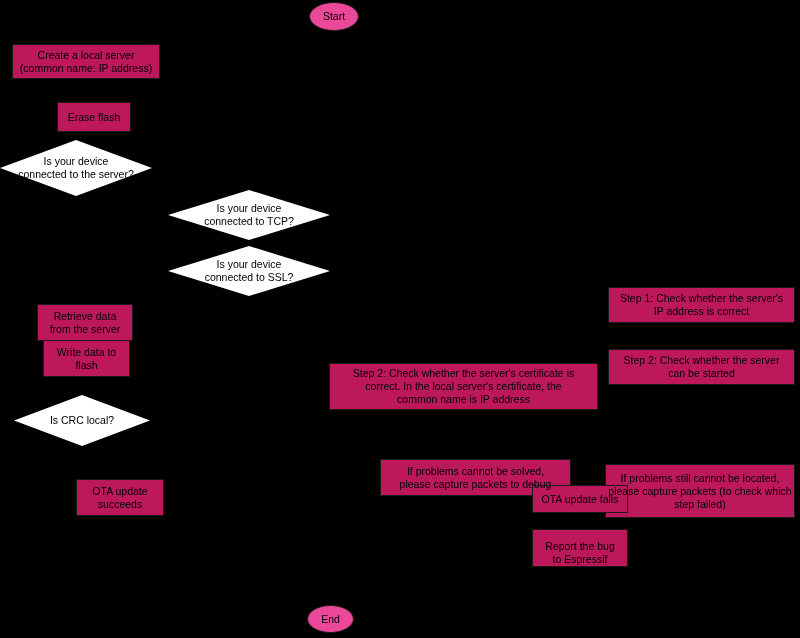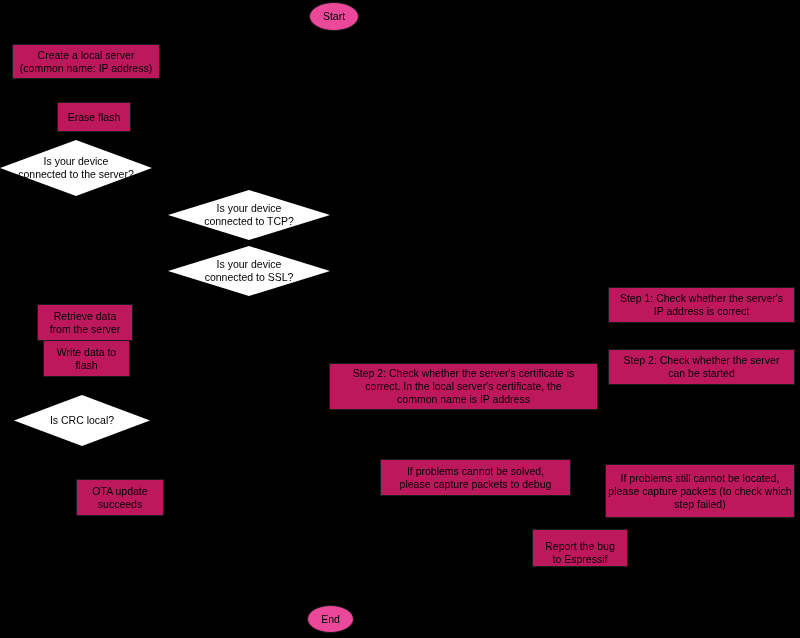--- a/index.html
+++ b/index.html
@@ -124,20 +124,23 @@
     <span class="label">If problems still cannot be located,
 please capture packets (to check which
 step failed)</span>
   </div>
 
   <div class="node rect" style="left:40px; top:479px; width:86px; height:35px;margin-left:36px;">
     <span class="label">OTA update
 succeeds</span>
   </div>
 
+  <div class="node rect" style="left:532px; top:485px; width:94px; height:26px;">
+    <span class="label">OTA update fails</span>
+  </div>
 
   <div class="node rect" style="left:532px; top:529px; width:94px; height:36px;align-items:flex-end;">
     <span class="label">Report the bug
 to Espressif</span>
   </div>
 
   <div class="node ellipse" style="left:307px; top:605px; width:45px; height:26px;">
     <span class="label">End</span>
   </div>
 

